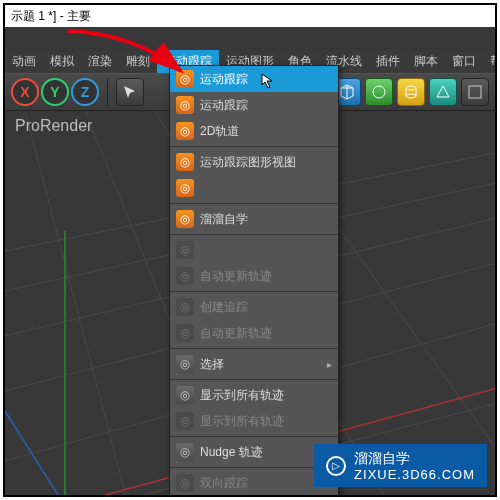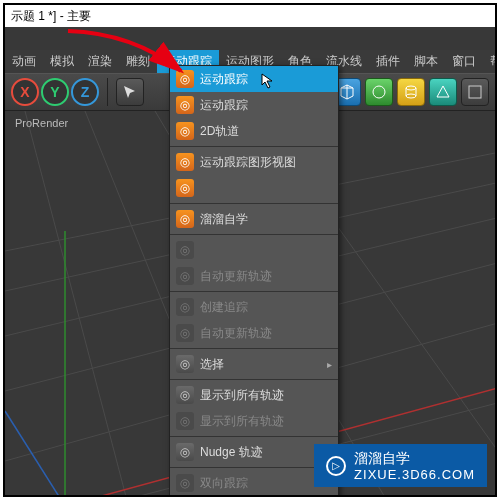--- a/index.html
+++ b/index.html
@@ -17,21 +17,21 @@
   .axis-y { color: #2ecc71; border-color: #2ecc71; }
   .axis-z { color: #3498db; border-color: #3498db; }
   .prim { width: 28px; height: 28px; border-radius: 4px; display:flex; align-items:center; justify-content:center; }
   .prim-blue { background: linear-gradient(#4aa3e0,#1a6fb0); border:1px solid #0d4a77;}
   .prim-green { background: linear-gradient(#6ad36a,#2e8b2e); border:1px solid #1a5a1a;}
   .prim-yellow { background: linear-gradient(#f5d742,#d4a017); border:1px solid #8a6a0a;}
   .prim-teal { background: linear-gradient(#4ad3c0,#1a8b7a); border:1px solid #0d5a4a;}
   .tool-sep { width:1px; height:28px; background:#222; margin:0 4px; }
   .viewport { position: relative; width: 100%; height: calc(100% - 82px); background: #383838; overflow: hidden; }
   .viewport svg { position:absolute; top:0; left:0; }
-  .pro-label { position: absolute; top: 6px; left: 10px; color: #bbb; font-size: 11px; }
+  .pro-label { position: absolute; top: 6px; left: 10px; color: #bbb; font-size: 16px; }
   .dropdown { position: absolute; top: 60px; left: 164px; width: 170px; background: #555; border: 1px solid #222; box-shadow: 2px 2px 6px rgba(0,0,0,.5); z-index: 10; }
   .dd-item { display: flex; align-items: center; height: 26px; padding: 0 6px; font-size: 12px; color: #ddd; gap: 6px; cursor: pointer; }
   .dd-item.highlight { background: #1a9bd7; color: #fff; }
   .dd-item.highlight-text { color: #f7b733; }
   .dd-item.disabled { color: #888; }
   .dd-sep { height: 1px; background: #333; margin: 2px 0; }
   .dd-icon { width: 18px; height: 18px; display:flex; align-items:center; justify-content:center; font-size:12px; border-radius:3px; flex-shrink:0; }
   .ico-orange { background: linear-gradient(#f7931e,#d4651a); color:#fff; }
   .ico-gray { background: linear-gradient(#6a6a6a,#4a4a4a); color:#ccc; }
   .ico-dim { background: #4a4a4a; color:#777; }

